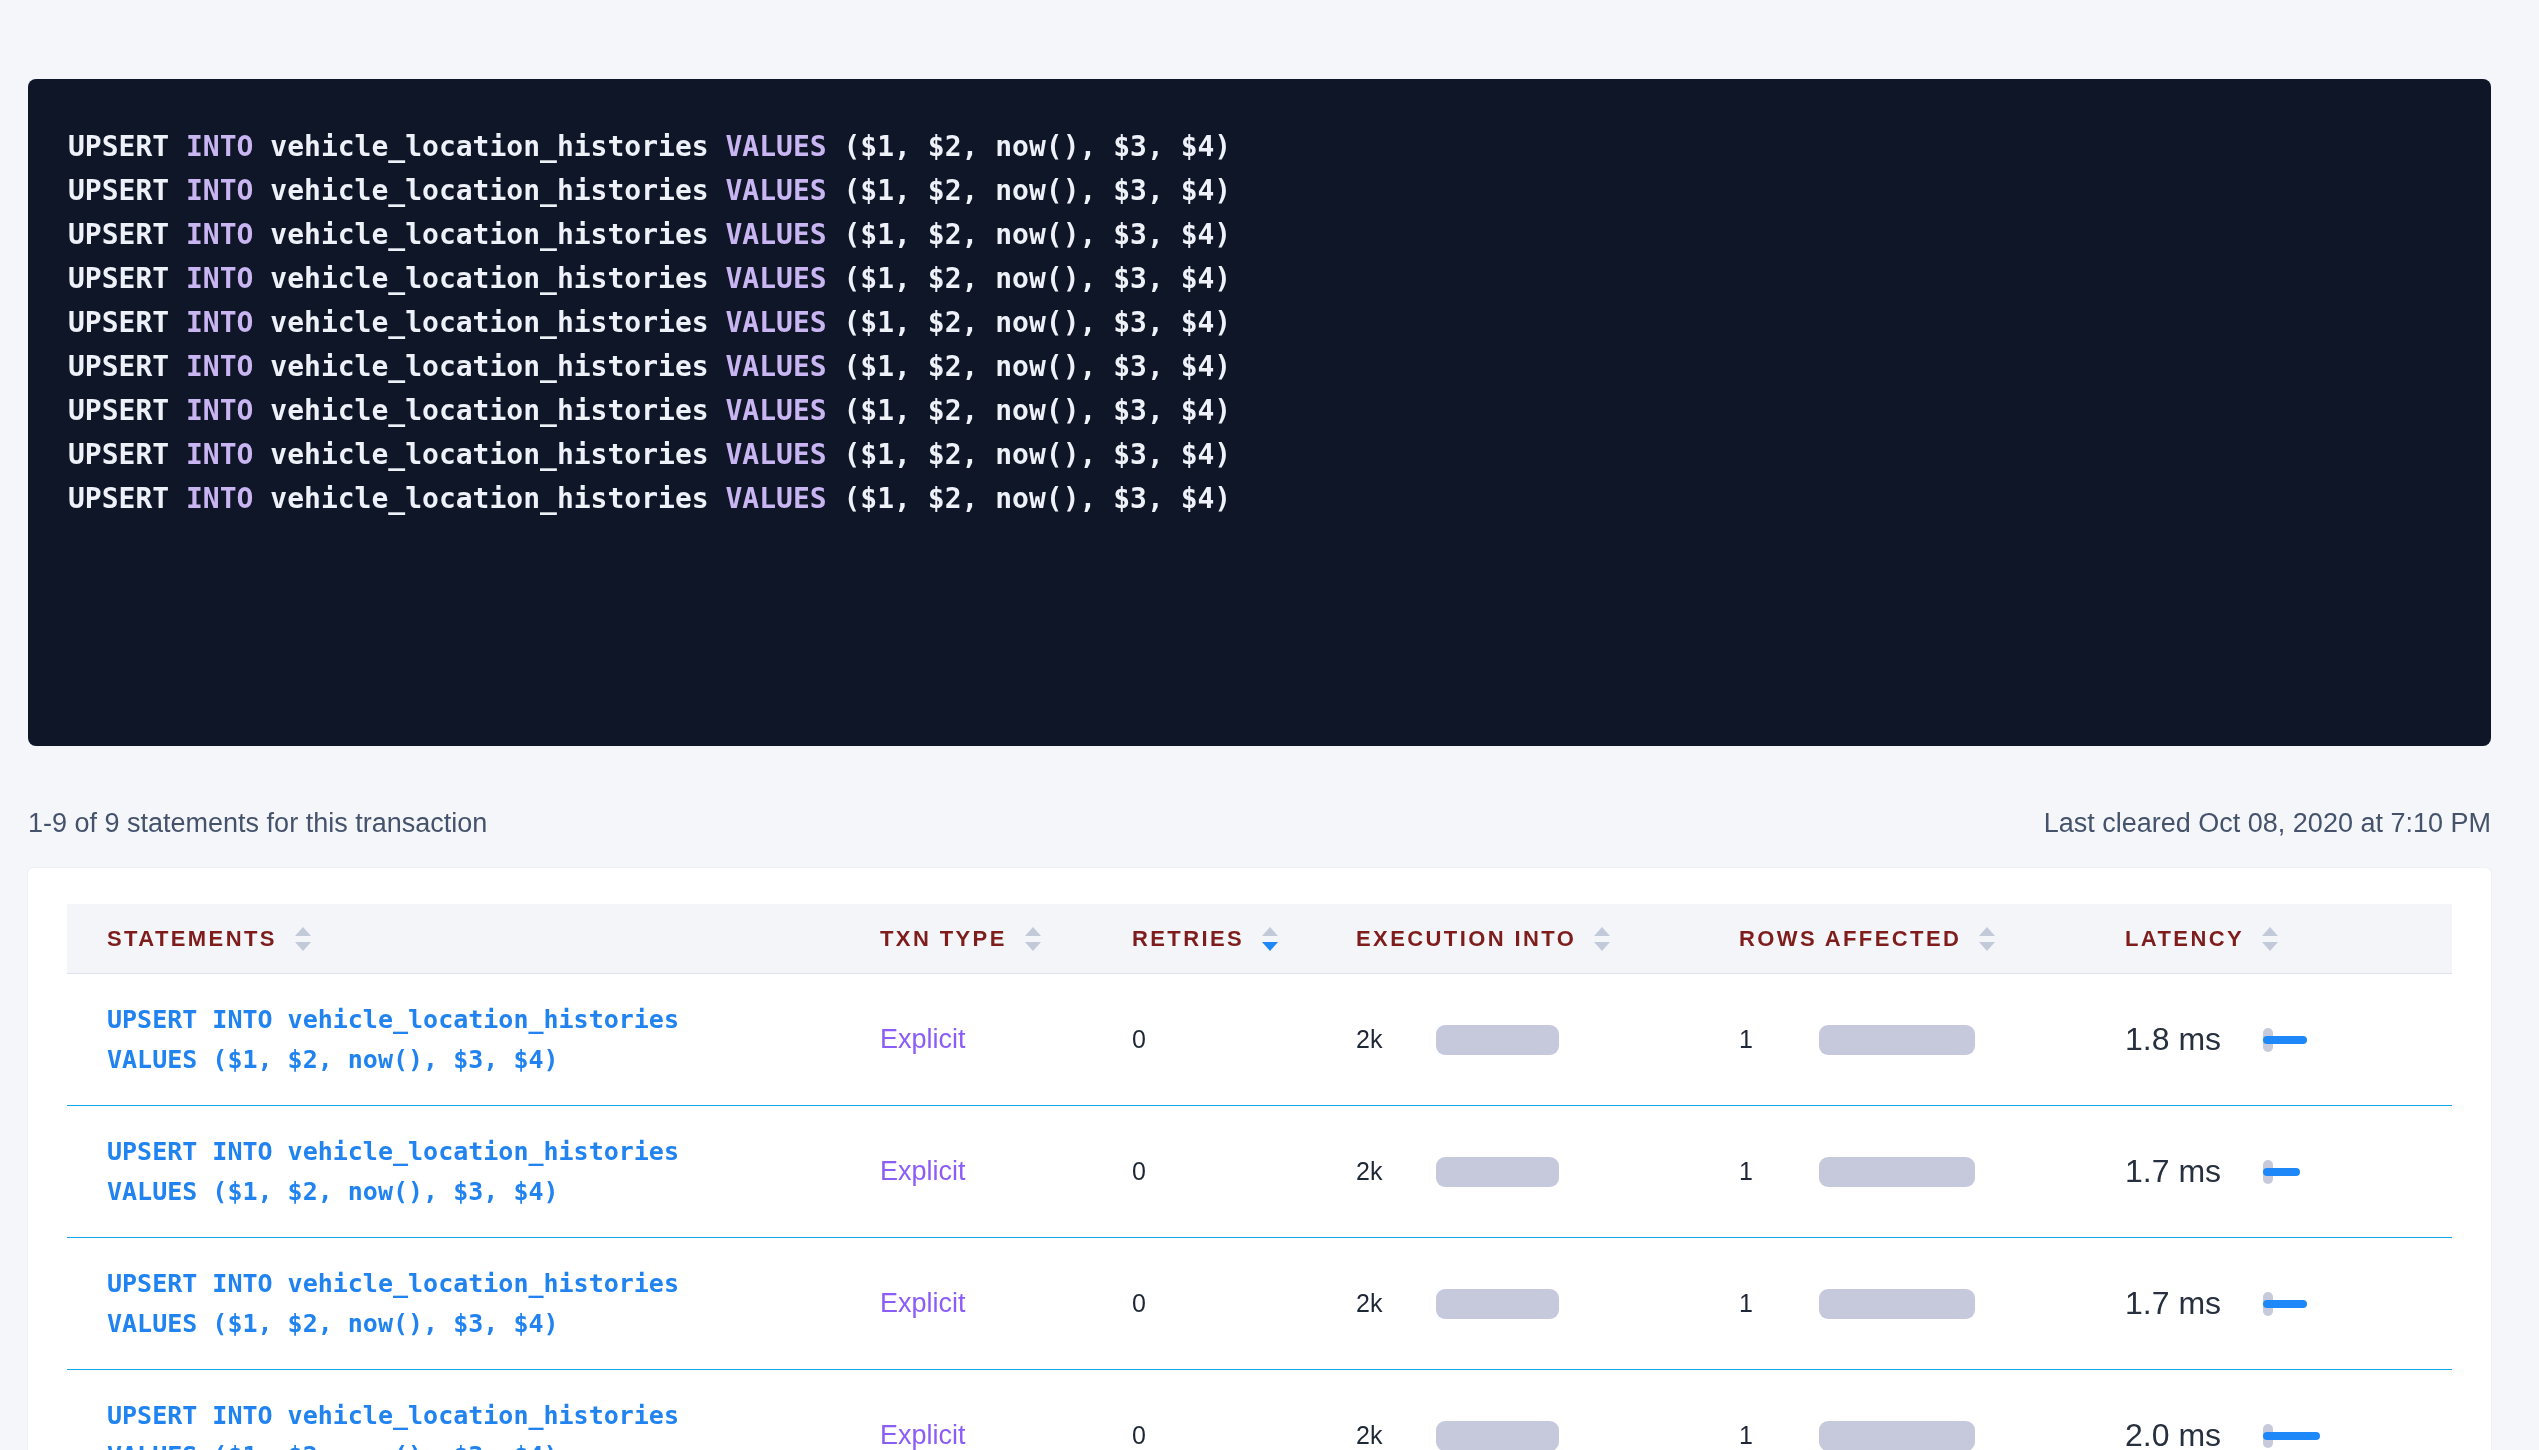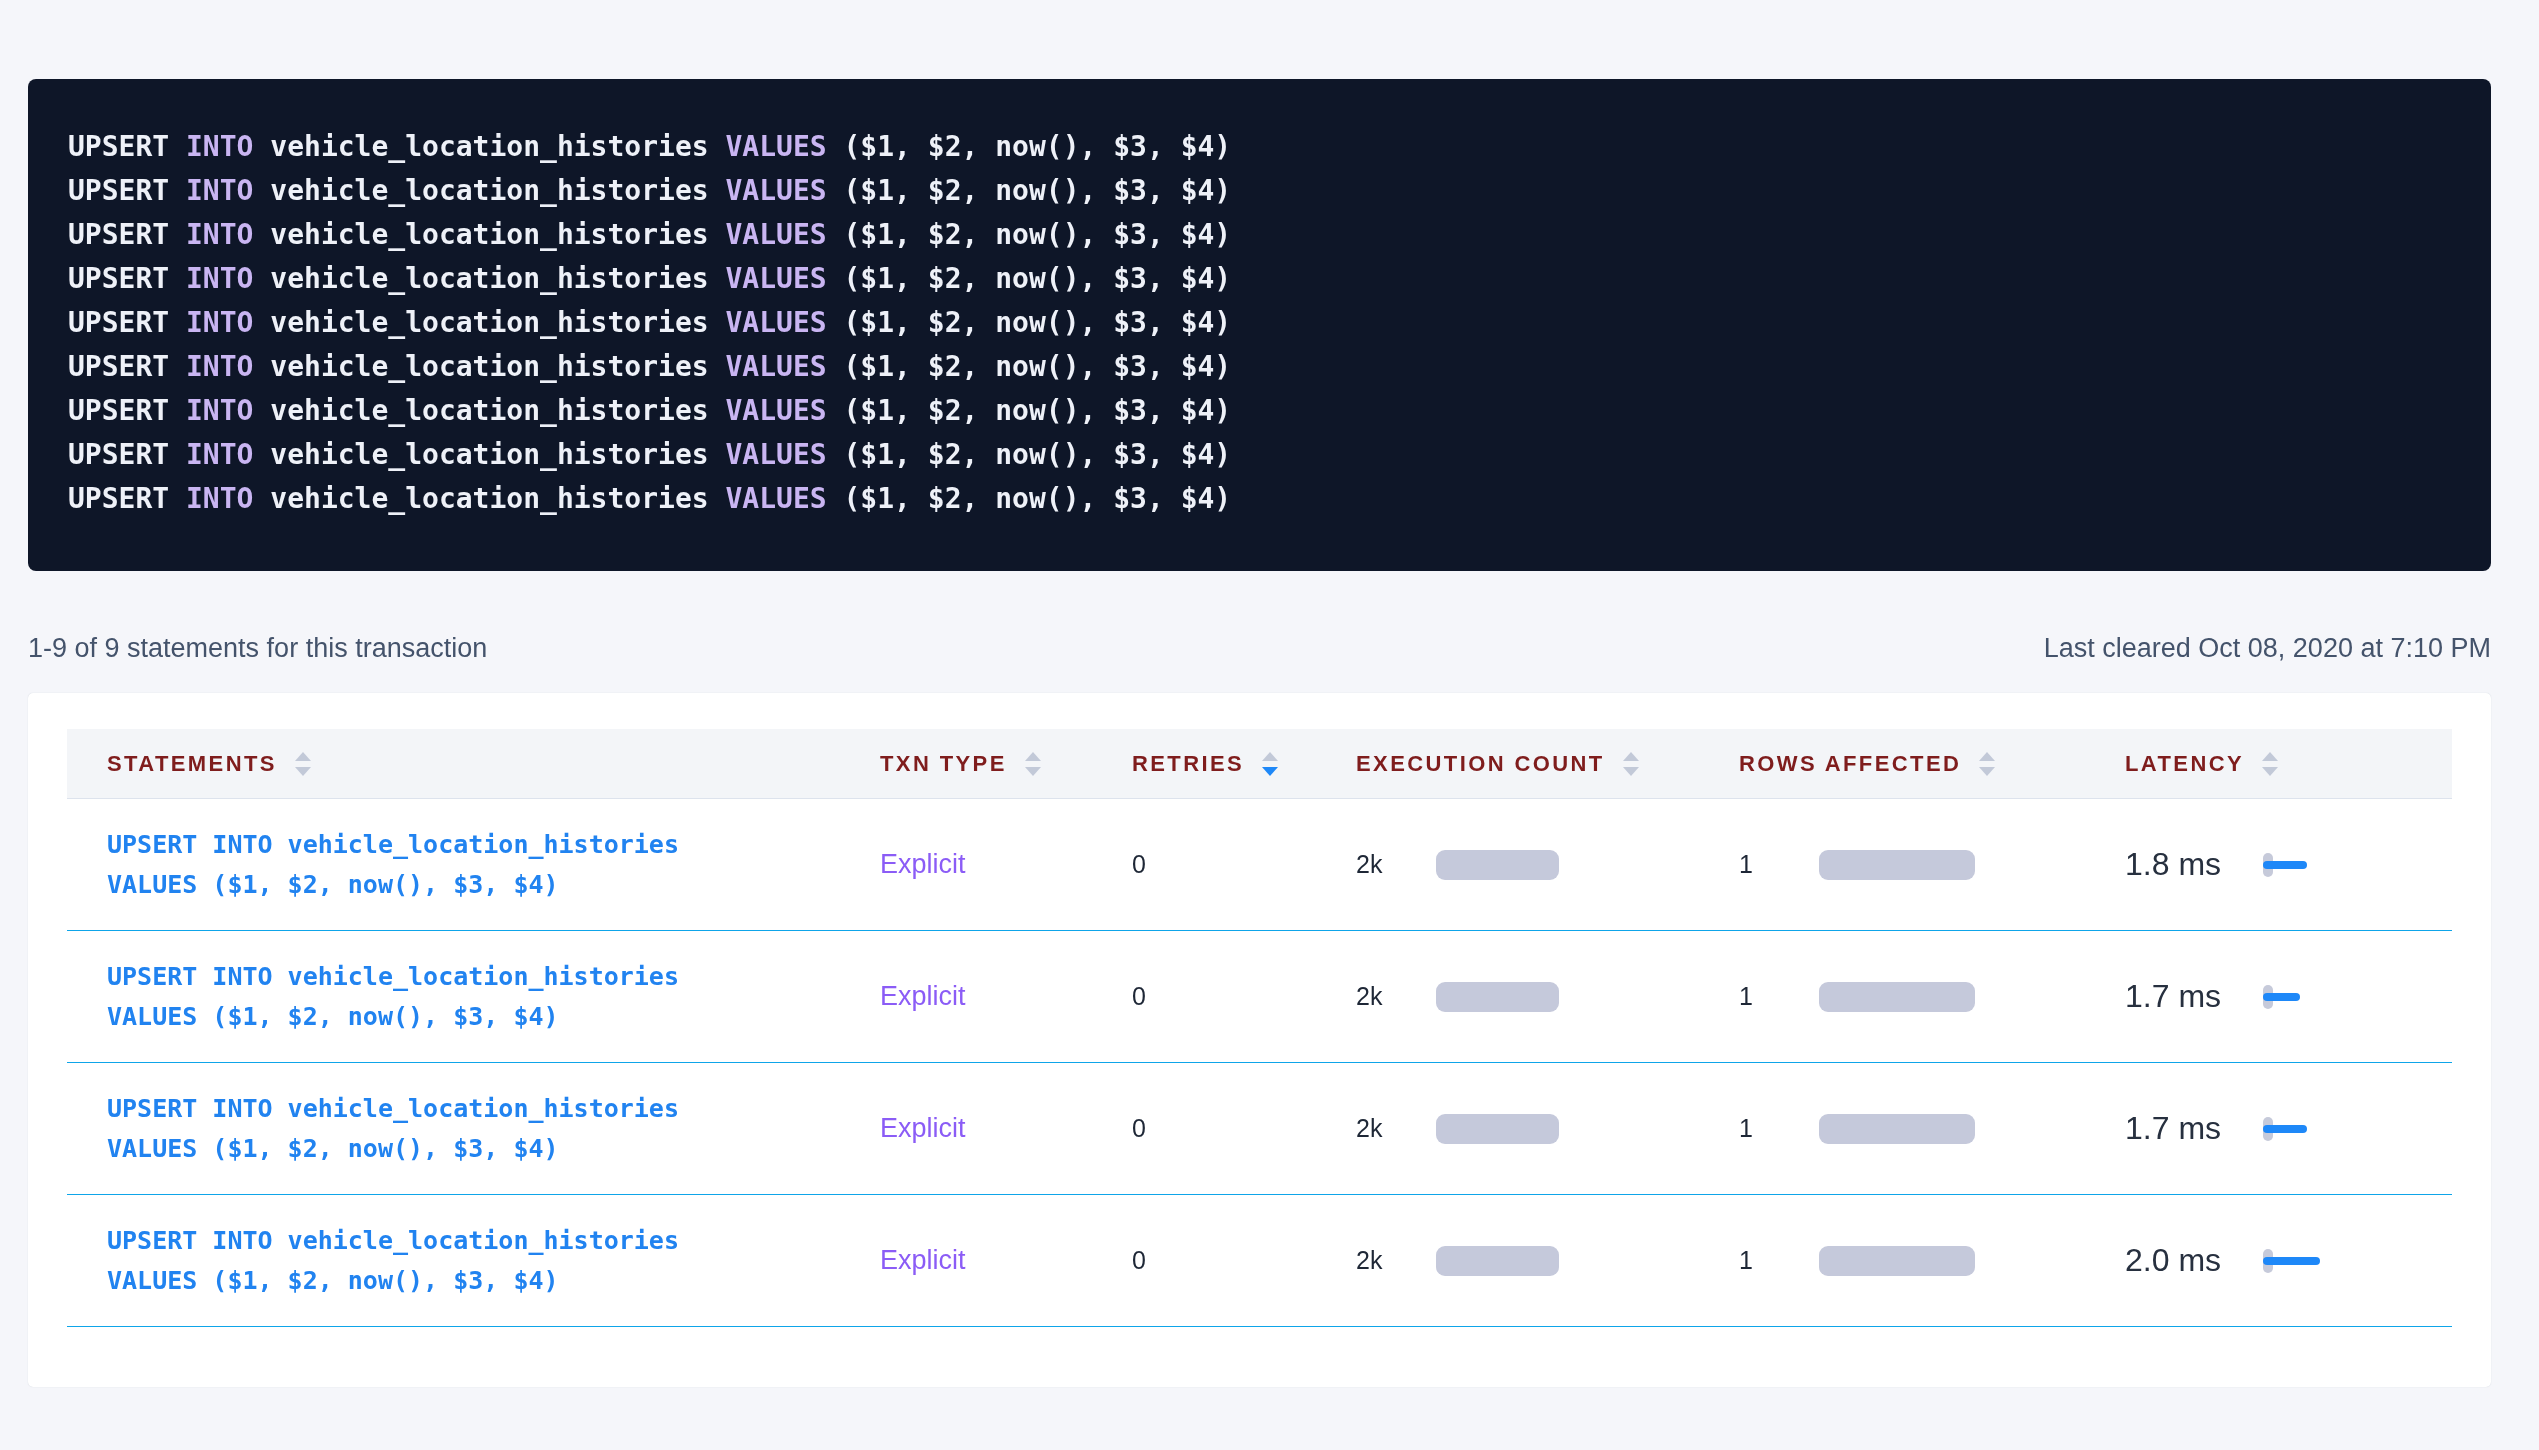--- a/index.html
+++ b/index.html
@@ -21,21 +21,21 @@
     height: 50px;
     font-size: 42px;
     font-weight: 700;
     color: #1d2534;
     letter-spacing: -0.5px;
   }
   
   .code-block {
     margin-top: 79px;
     box-sizing: border-box;
-    height: 492px;
+    height: 667px;
     border-radius: 8px;
     background: var(--code-bg, #0e1628);
     padding: 46px 40px;
     font-family: "DejaVu Sans Mono", monospace;
     font-size: 28px;
     font-weight: 700;
     line-height: 44px;
     color: #eef1f8;
     white-space: pre;
   }
@@ -160,21 +160,21 @@
           </span>
         </div>
         <div class="th">
           <span class="th-label">RETRIES</span>
           <span class="sort">
             <i class="tri up"></i>
             <i class="tri down active"></i>
           </span>
         </div>
         <div class="th">
-          <span class="th-label">EXECUTION COUNT</span>
+          <span class="th-label">EXECUTION INTO</span>
           <span class="sort">
             <i class="tri up"></i>
             <i class="tri down"></i>
           </span>
         </div>
         <div class="th">
           <span class="th-label">ROWS AFFECTED</span>
           <span class="sort">
             <i class="tri up"></i>
             <i class="tri down"></i>

